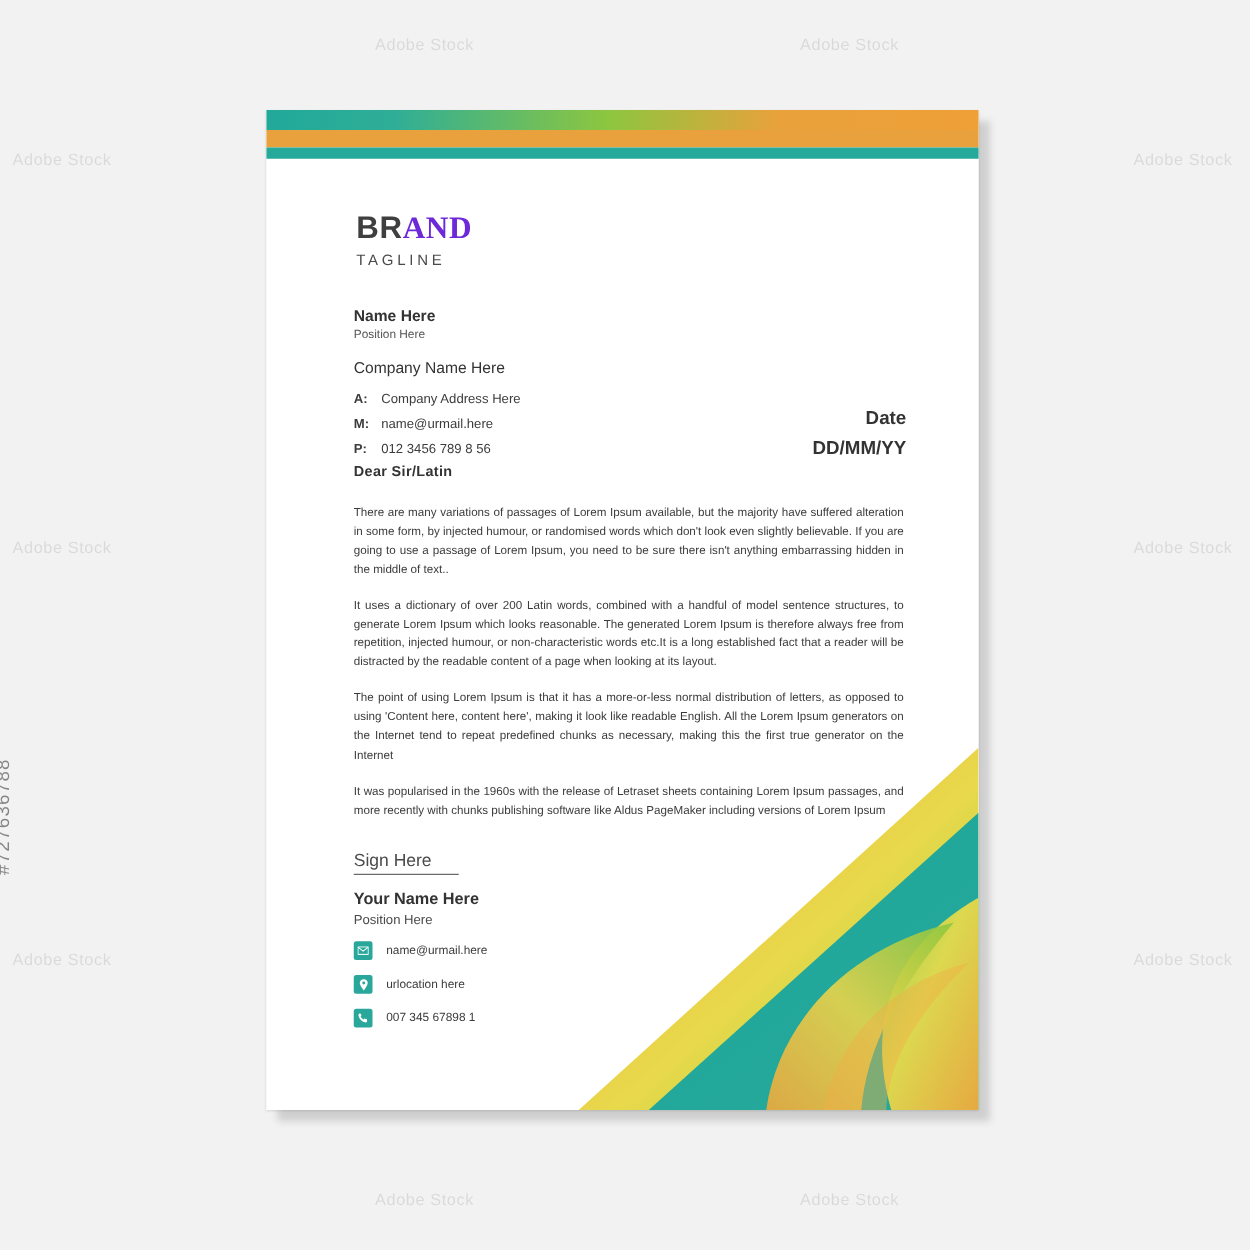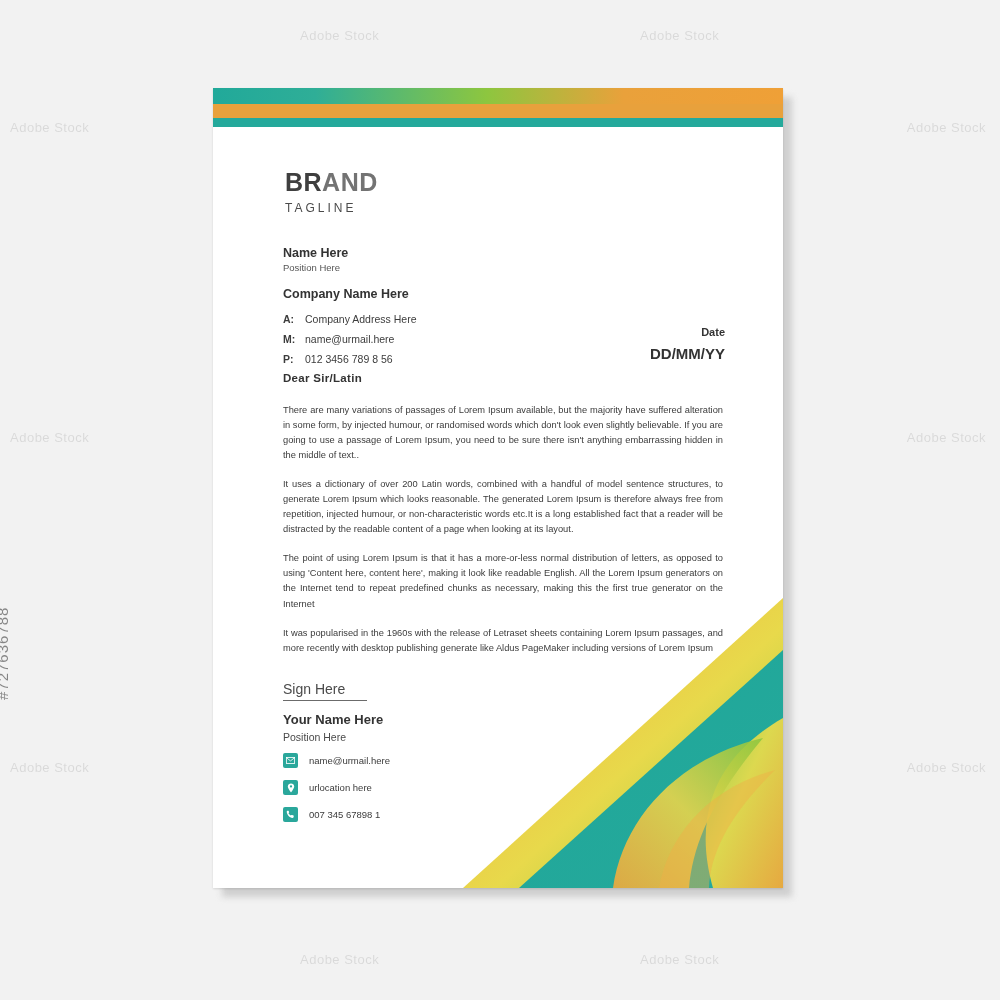--- a/index.html
+++ b/index.html
@@ -102,21 +102,21 @@
     left: 72px;
     top: 82px;
   }
   .brand-title {
     font-size: 25px;
     font-weight: bold;
     letter-spacing: 0.5px;
     color: #3f3f3f;
     line-height: 1;
   }
-  .brand-title .accent { color: #737373; }
+  .brand-title .accent { color: #6d28d9; font-family: Liberation Serif, serif; }
   .brand-tagline {
     font-size: 12px;
     letter-spacing: 3px;
     color: #4a4a4a;
     margin-top: 6px;
   }
 
   
   .sender {
     position: absolute;
@@ -129,21 +129,21 @@
     font-weight: bold;
     color: #333;
   }
   .sender .position {
     font-size: 9.5px;
     color: #555;
     margin-top: 2px;
   }
   .sender .company {
     font-size: 12.5px;
-    font-weight: bold;
+    font-weight: normal;
     color: #333;
     margin-top: 14px;
   }
   .contact-row {
     display: flex;
     font-size: 10.5px;
     color: #3c3c3c;
     margin-top: 8px;
   }
   .contact-row .k {
@@ -154,21 +154,21 @@
 
   
   .date-block {
     position: absolute;
     right: 58px;
     top: 238px;
     text-align: right;
     color: #333;
   }
   .date-block .label {
-    font-size: 11px;
+    font-size: 15px;
     font-weight: bold;
   }
   .date-block .value {
     font-size: 15px;
     font-weight: bold;
     margin-top: 7px;
   }
 
   
   .salutation {
@@ -310,21 +310,21 @@
     <div class="label">Date</div>
     <div class="value">DD/MM/YY</div>
   </div>
 
   <div class="salutation">Dear  Sir/Latin</div>
 
   <div class="body-copy">
     <p>There are many variations of passages of Lorem Ipsum available, but the majority have suffered alteration in some form, by injected humour, or randomised words which don't look even slightly believable. If you are going to use a passage of Lorem Ipsum, you need to be sure there isn't anything embarrassing hidden in the middle of text..</p>
     <p>It uses a dictionary of over 200 Latin words, combined with a handful of model sentence structures, to generate Lorem Ipsum which looks reasonable. The generated Lorem Ipsum is therefore always free from repetition, injected humour, or non-characteristic words etc.It is a long established fact that a reader will be distracted by the readable content of a page when looking at its layout.</p>
     <p>The point of using Lorem Ipsum is that it has a more-or-less normal distribution of letters, as opposed to using 'Content here, content here', making it look like readable English.  All the Lorem Ipsum generators on the Internet tend to repeat predefined chunks as necessary, making this the first true generator on the Internet</p>
-    <p> It was popularised in the 1960s with the release of Letraset sheets containing Lorem Ipsum passages, and more recently with desktop publishing generate like Aldus PageMaker including versions of Lorem Ipsum</p>
+    <p> It was popularised in the 1960s with the release of Letraset sheets containing Lorem Ipsum passages, and more recently with chunks publishing software like Aldus PageMaker including versions of Lorem Ipsum</p>
   </div>
 
   <div class="sign-area">
     <div class="sign-here">Sign Here</div>
     <div class="sign-name">Your Name Here</div>
     <div class="sign-pos">Position Here</div>
   </div>
 
   <div class="footer-contacts">
     <div class="fc-row">

